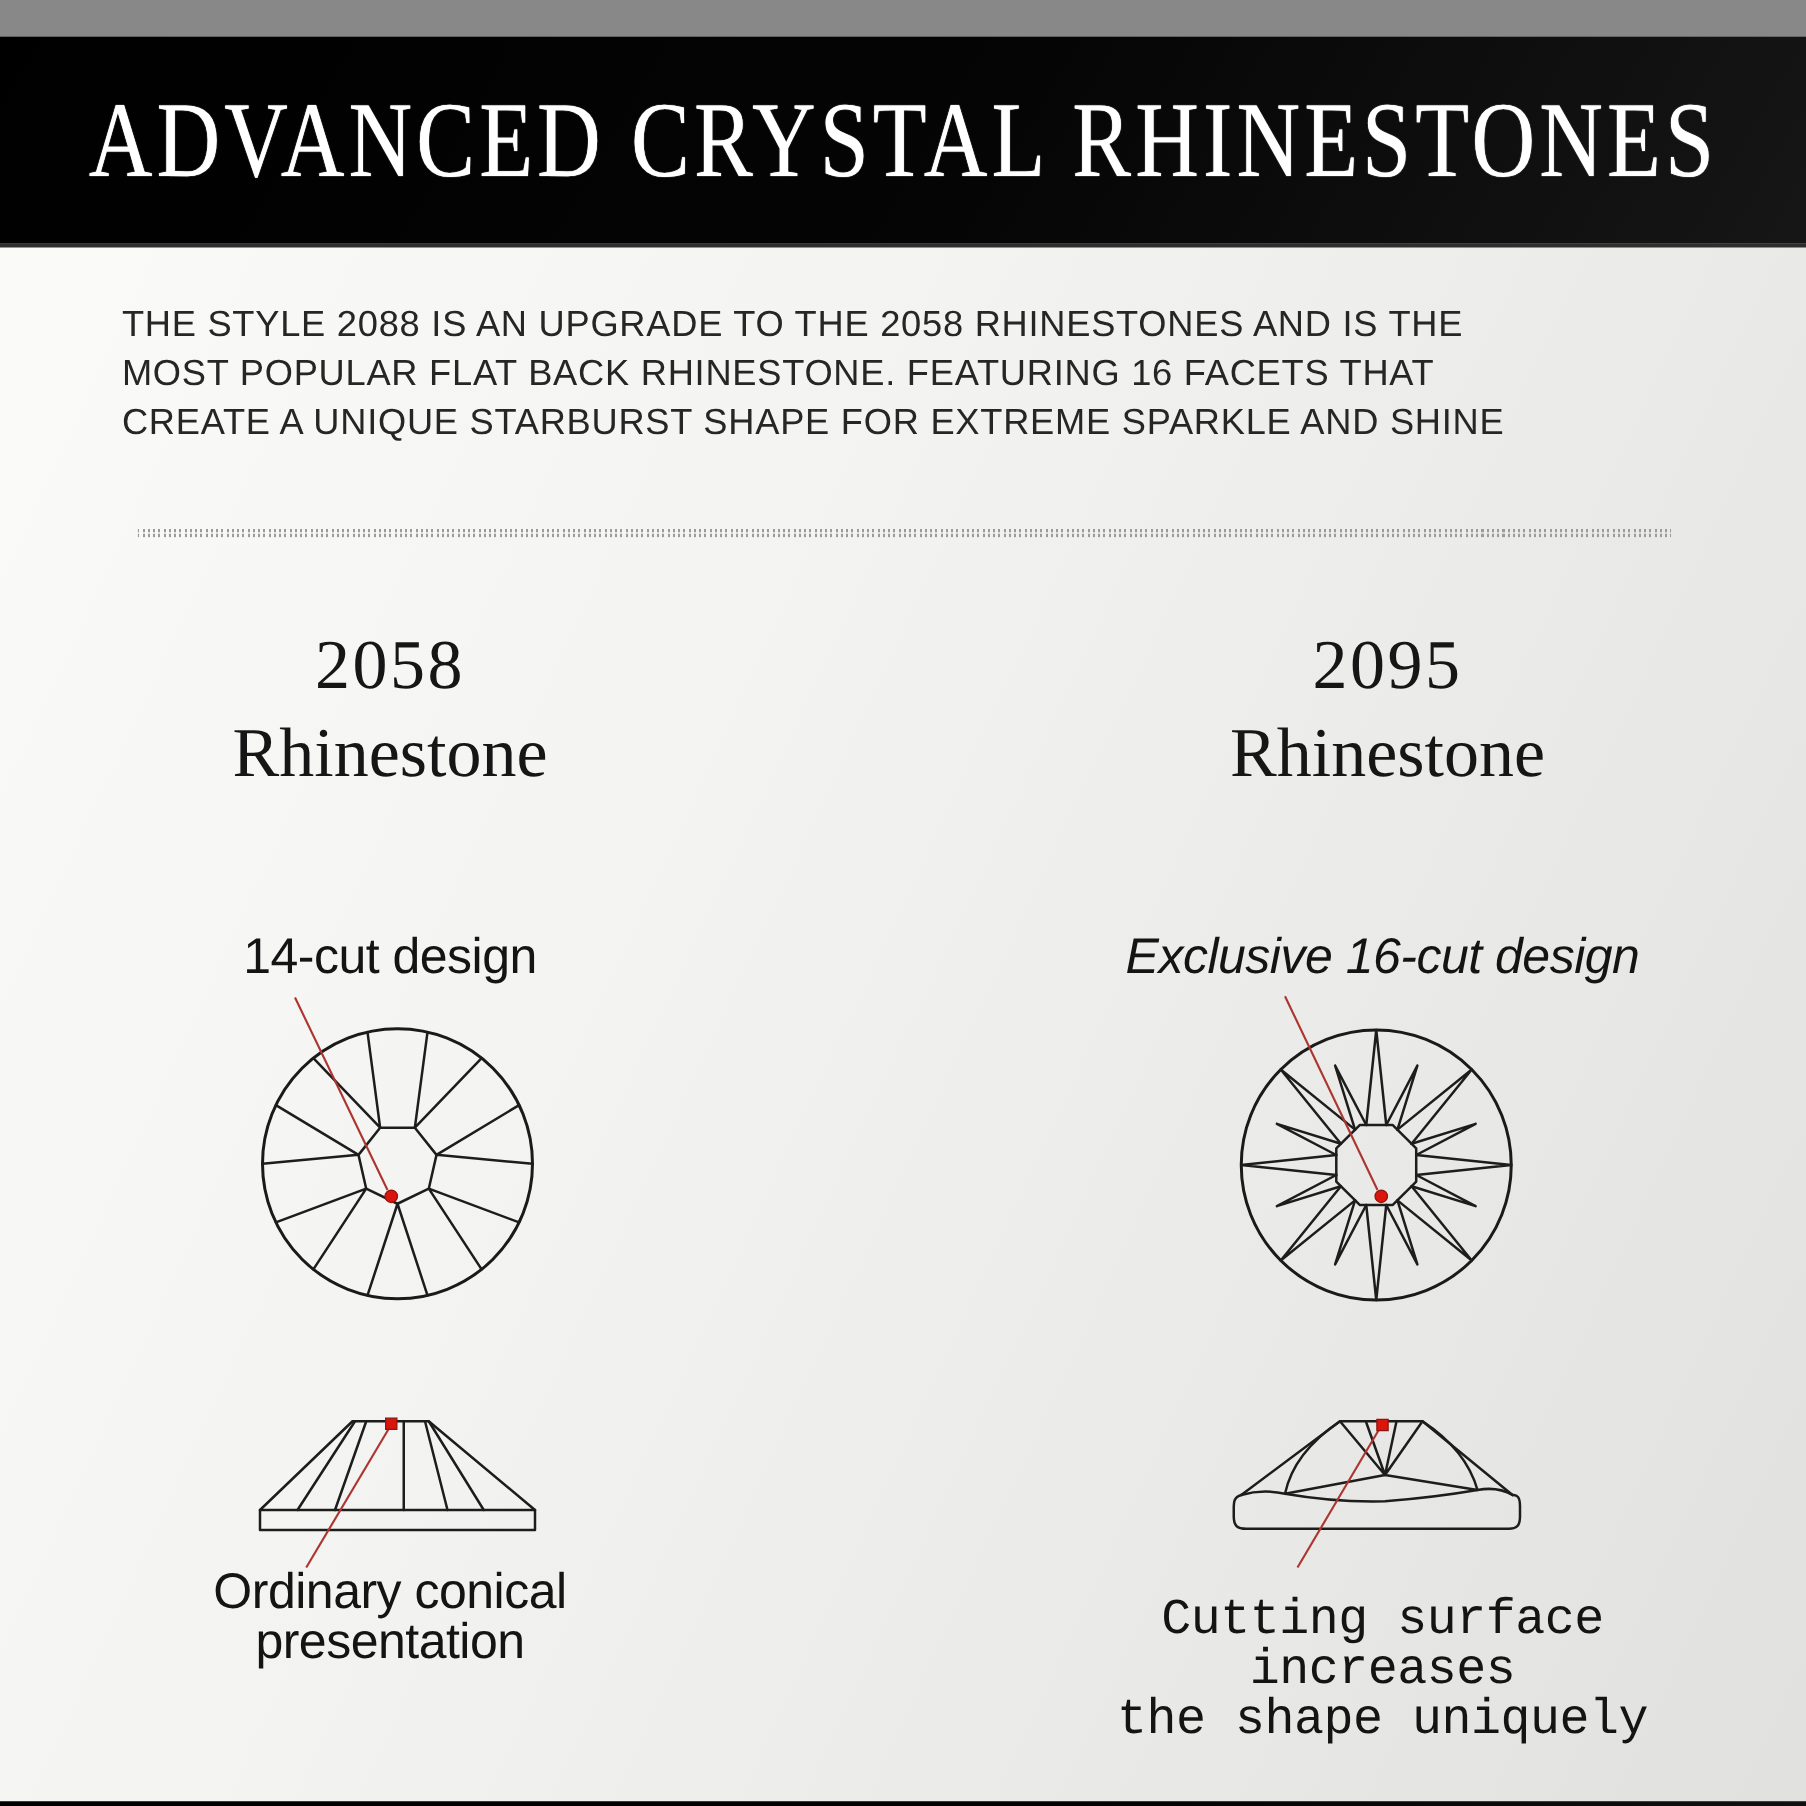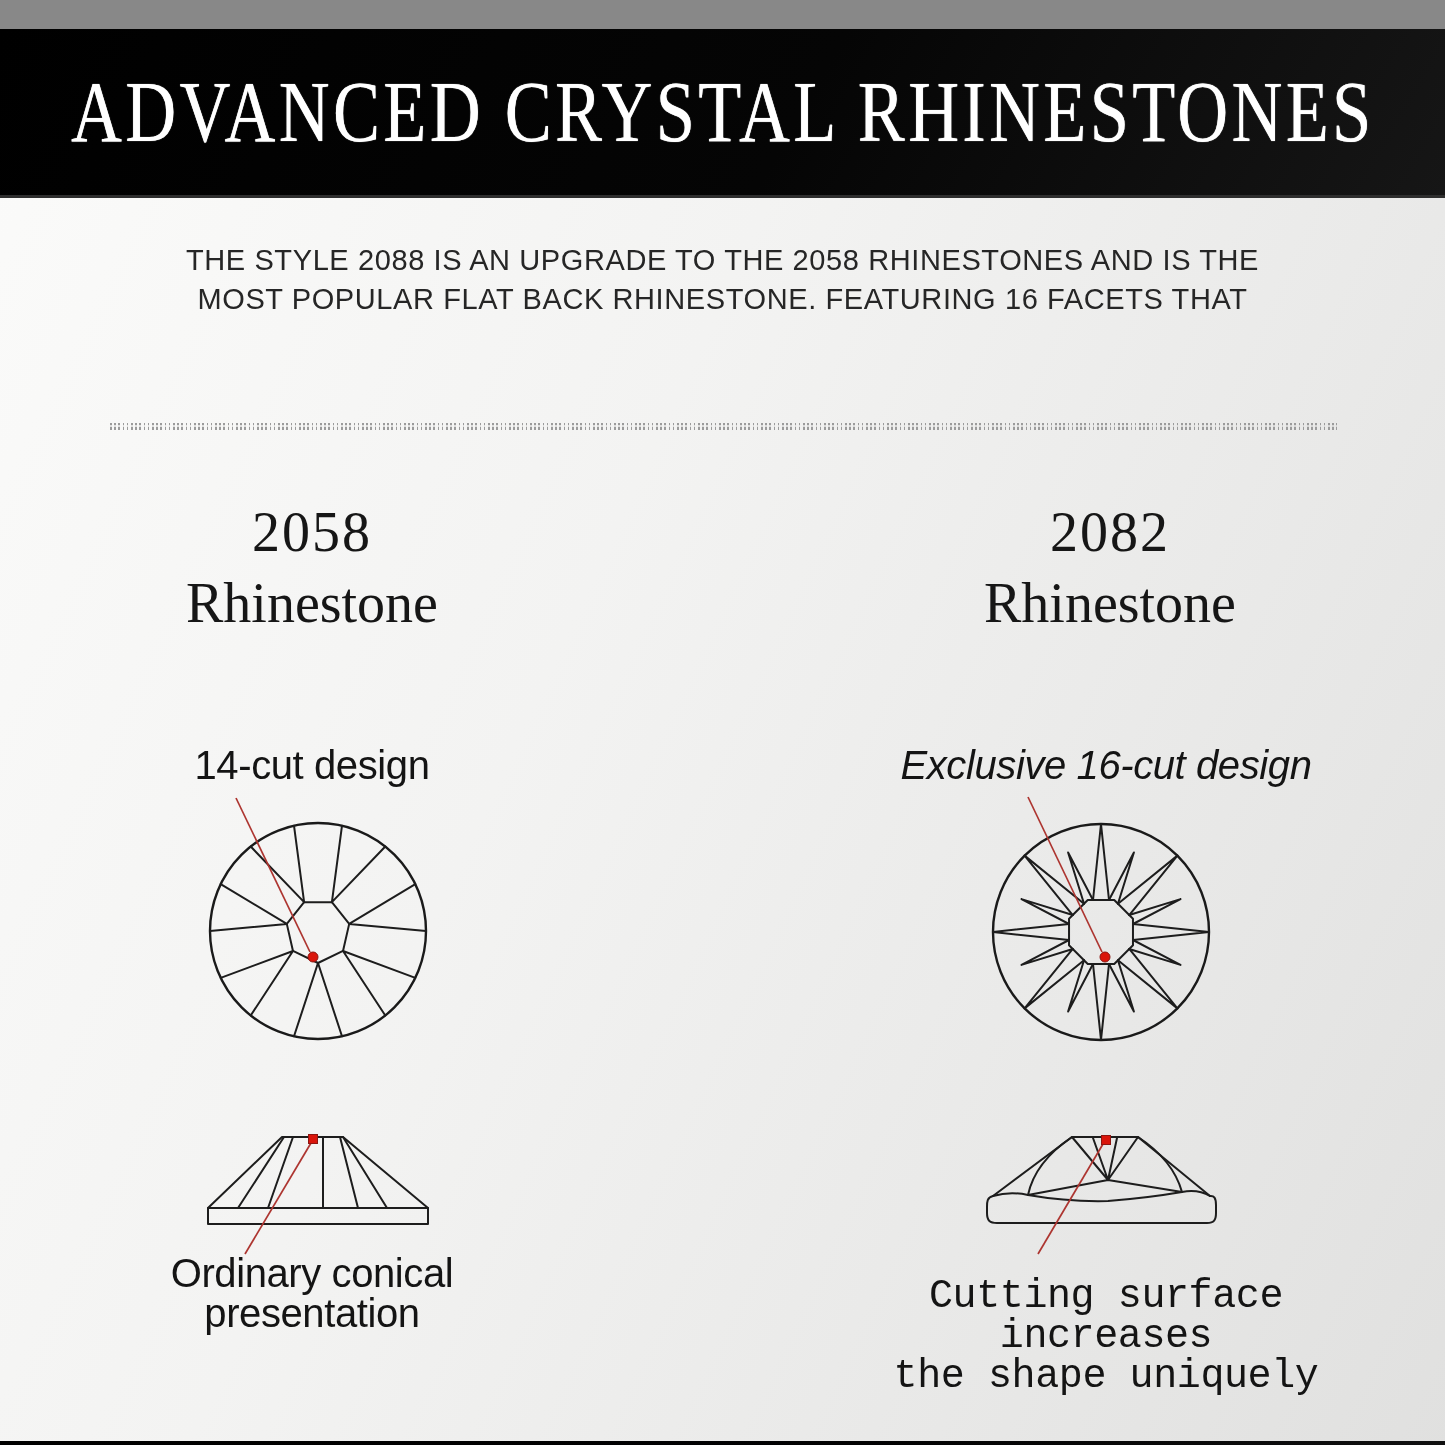--- a/index.html
+++ b/index.html
@@ -18,21 +18,21 @@
   }
   .banner-title{
     color:#fff;font-family:"Liberation Serif","DejaVu Serif",serif;
     font-size:86px;font-weight:500;letter-spacing:4px;white-space:nowrap;
     transform:scaleX(0.82);transform-origin:50% 50%;
     text-shadow:0 0 1px #fff;
   }
   
   .intro{
     position:absolute;left:50%;top:212px;transform:translateX(-50%);
-    width:1250px;text-align:center;color:#262626;
+    width:1250px;text-align:left;color:#262626;
     font-size:29px;line-height:39px;letter-spacing:.6px;
   }
   .intro div{white-space:nowrap;}
   
   .divider{
     position:absolute;left:110px;top:394px;width:1227px;height:7px;
     background:
       repeating-linear-gradient(90deg,#9b9b9b 0 1.6px,rgba(0,0,0,0) 1.6px 4.2px);
     -webkit-mask:linear-gradient(180deg,#000 0 2.5px,rgba(0,0,0,.25) 2.5px 4px,#000 4px 7px);
             mask:linear-gradient(180deg,#000 0 2.5px,rgba(0,0,0,.25) 2.5px 4px,#000 4px 7px);
@@ -75,30 +75,31 @@
 
 <div id="page">
 
   <div class="banner">
     <div class="banner-title">ADVANCED CRYSTAL RHINESTONES</div>
   </div>
 
   <div class="intro">
     <div>THE STYLE 2088 IS AN UPGRADE TO THE 2058 RHINESTONES AND IS THE</div>
     <div>MOST POPULAR FLAT BACK RHINESTONE. FEATURING 16 FACETS THAT</div>
+    <div>CREATE A UNIQUE STARBURST SHAPE FOR EXTREME SPARKLE AND SHINE</div>
   </div>
 
   <div class="divider"></div>
 
   <div class="model-heading" id="heading-left">
     <div class="num">2058</div>
     <div>Rhinestone</div>
   </div>
   <div class="model-heading" id="heading-right">
-    <div class="num">2082</div>
+    <div class="num">2095</div>
     <div>Rhinestone</div>
   </div>
 
   <div class="diagram-label" id="label-topview-left">14-cut design</div>
   <div class="diagram-label" id="label-topview-right">Exclusive 16-cut design</div>
 
   <svg class="diagram" id="topview-left" width="240" height="240" viewBox="-120 -120 240 240">
     <circle cx="0" cy="0" r="108" fill="#f7f7f6" class="facet-heavy"></circle>
     <polygon class="facet-line" points="13.89,-28.84 31.2,-7.12 25.02,19.95 0,32 -25.02,19.95 -31.2,-7.12 -13.89,-28.84"></polygon>
     <path class="facet-line" d="

